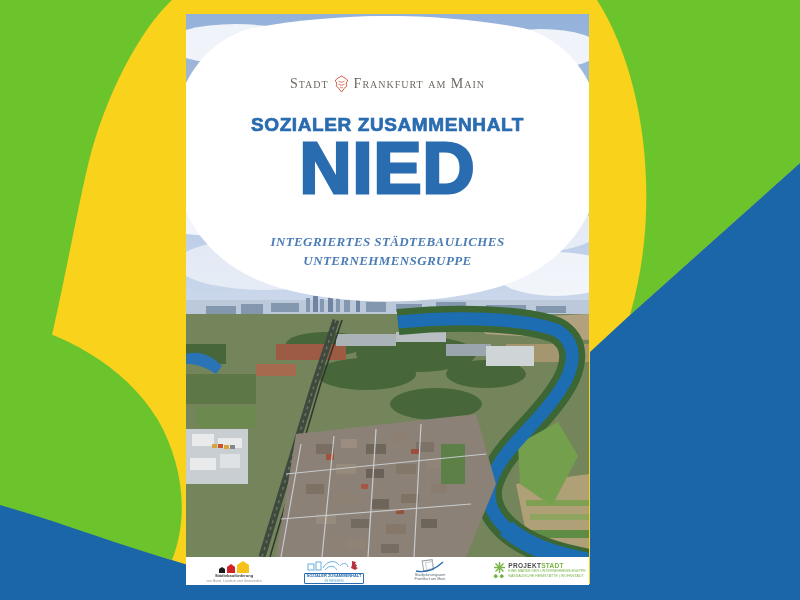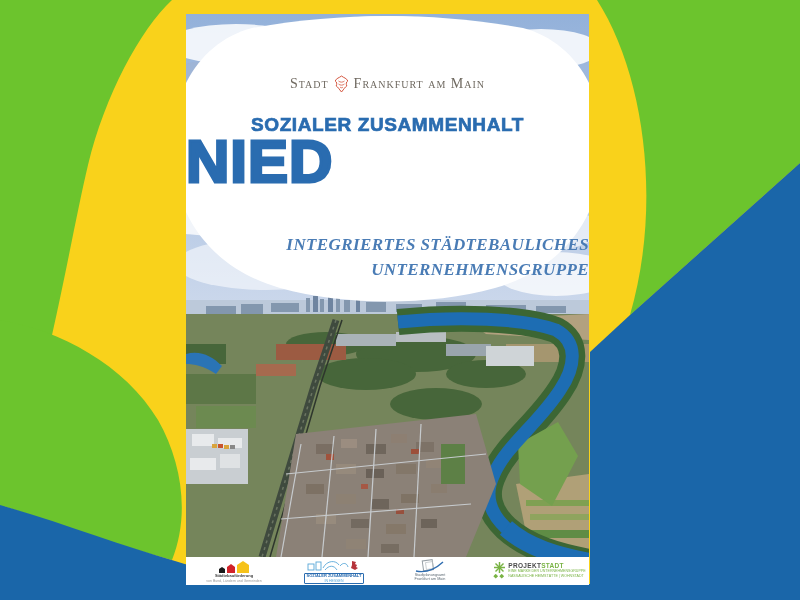--- a/index.html
+++ b/index.html
@@ -10,25 +10,25 @@
   .photo{position:absolute;left:0;top:0;}
   .overlay{position:absolute;left:0;top:0;width:403px;height:543px;}
 
   .city-logo-row{position:absolute;top:61px;left:0;width:100%;display:flex;
       align-items:center;justify-content:center;gap:5px;color:#6f6960;}
   .city-logo-row .word{font-family:"Liberation Serif",serif;font-variant:small-caps;
       font-size:14px;letter-spacing:1px;}
   .program{position:absolute;top:100px;left:0;width:100%;text-align:center;
       font-size:19px;font-weight:bold;letter-spacing:.6px;color:var(--title-blue);
       -webkit-text-stroke:.7px var(--title-blue);}
-  .district{position:absolute;top:118px;left:0;width:100%;
-      font-size:60px;line-height:1;font-weight:bold;color:var(--title-blue);
+  .district{position:absolute;top:118px;left:0;width:100%;text-align:center;
+      font-size:72px;line-height:1;font-weight:bold;color:var(--title-blue);
       -webkit-text-stroke:3px var(--title-blue);letter-spacing:1px;}
-  .subtitle{position:absolute;top:219px;left:0;width:100%;text-align:right;
-      font-family:"Liberation Serif",serif;font-style:italic;font-size:17px;
+  .subtitle{position:absolute;top:219px;left:0;width:100%;text-align:center;
+      font-family:"Liberation Serif",serif;font-style:italic;font-size:13px;
       line-height:1.45;letter-spacing:.4px;color:var(--subtitle-blue);font-weight:bold;}
 
   .footer-strip{position:absolute;left:0;top:543px;width:403px;height:28px;background:#fff;}
   .flogo{position:absolute;display:flex;flex-direction:column;align-items:center;}
   .flogo .cap{text-align:center;line-height:1.15;white-space:nowrap;}
   .cap-d1{font-size:4px;color:#3a3a3a;font-weight:bold;}
   .cap-d2{font-size:3.5px;color:#9a9a9a;}
   .hx-box{border:1px solid var(--title-blue);border-radius:1px;padding:0 2px;margin-top:1px;}
   .hx1{font-size:4px;font-weight:bold;color:var(--title-blue);line-height:1.2;}
   .hx2{font-size:3.5px;color:#58a7d8;line-height:1.1;}

